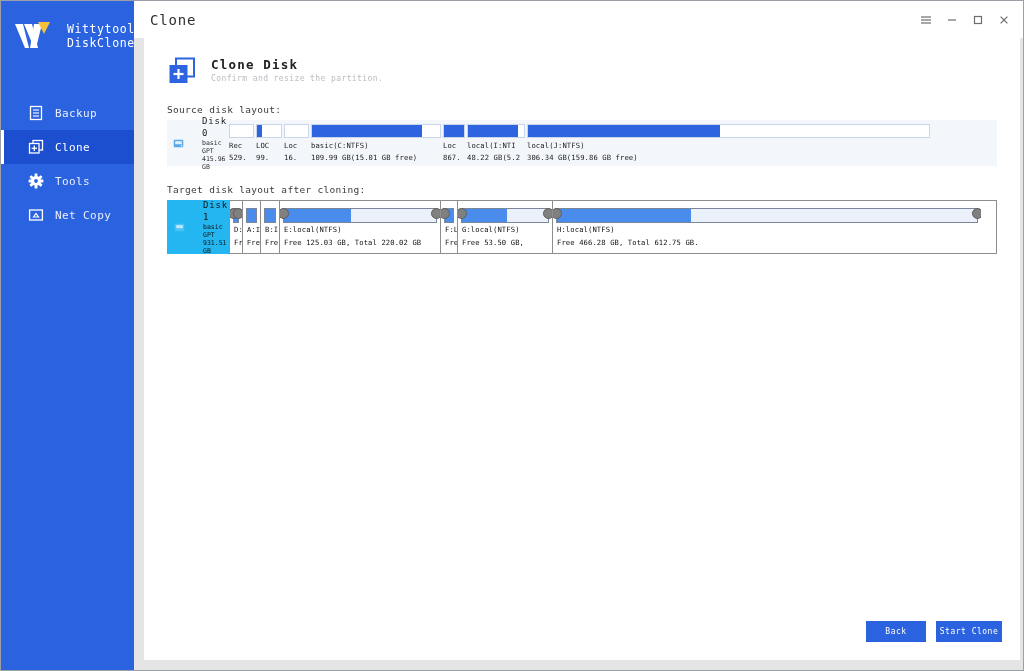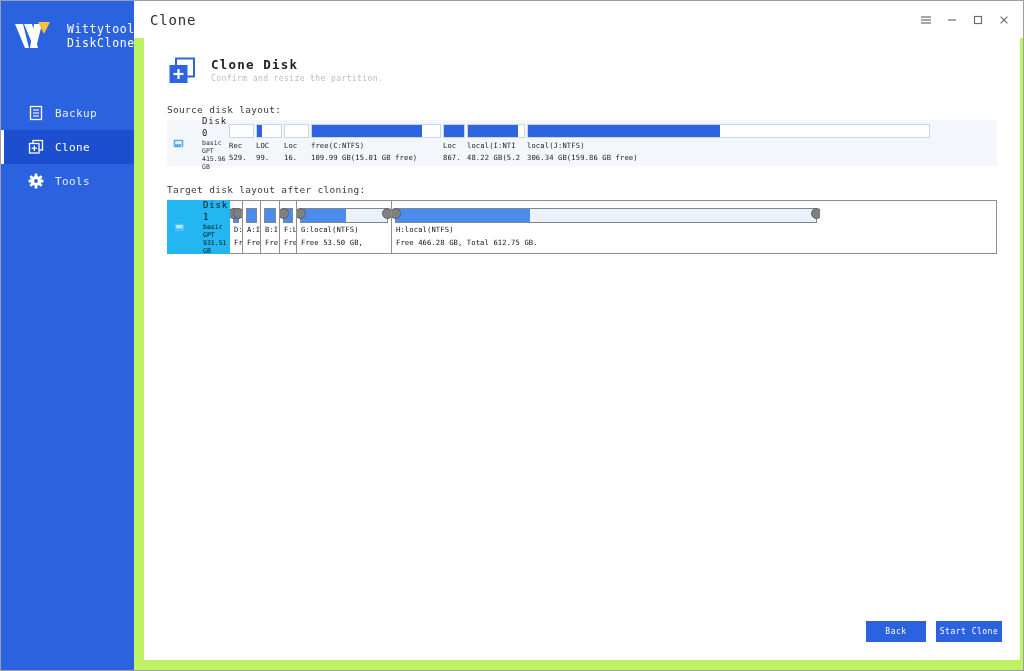--- a/index.html
+++ b/index.html
@@ -67,21 +67,21 @@
   .win-ctrls { margin-left: auto; display: flex; align-items: center; }
   .win-btn {
     width: 26px; height: 26px; display: flex;
     align-items: center; justify-content: center;
     cursor: pointer;
   }
   .win-btn svg { display: block; }
 
   .content {
     flex: 1; position: relative;
-    background: #bef264;
+    background: #e5e5e5;
     padding: 0;
   }
   .card {
     position: absolute; left: 10px; top: 0;
     width: 876px; height: 622px;
     background: #ffffff;
   }
   .card-inner { padding: 0; position: relative; height: 100%; }
 
   .page-head {
@@ -256,20 +256,29 @@
               <rect x="11.1" y="2.6" width="2.8" height="3.2" rx="0.5" transform="rotate(45 12.5 4.2)"></rect>
               <rect x="2.1" y="10.2" width="2.8" height="3.2" rx="0.5" transform="rotate(45 3.5 11.8)"></rect>
               <circle cx="8" cy="8" r="5"></circle>
             </g>
             <circle cx="8" cy="8" r="1.9" fill="#2b62e0"></circle>
           </svg>
         </span>
         <span>Tools</span>
       </div>
 
+      <div class="nav-item">
+        <span class="nav-icon">
+          <svg width="16" height="16" viewBox="0 0 16 16">
+            <rect x="1.6" y="3" width="12.8" height="10" fill="none" stroke="#ffffff" stroke-width="1.3"></rect>
+            <path d="M5.5 10 L8 6.5 L10.5 10 Z" fill="none" stroke="#ffffff" stroke-width="1.2"></path>
+          </svg>
+        </span>
+        <span>Net Copy</span>
+      </div>
 
     </div>
   </div>
 
   <div class="main">
 
     <div class="titlebar">
       <div class="window-title">Clone</div>
       <div class="win-ctrls">
         <div class="win-btn">
@@ -353,21 +362,21 @@
                   <div class="bar">
                     <div class="bar-fill" style="width:0%"></div>
                   </div>
                   <div class="part-lbl">Loc</div>
                   <div class="part-lbl u">16.</div>
                 </div>
                 <div class="part" style="width: 130px;">
                   <div class="bar">
                     <div class="bar-fill" style="width:86%"></div>
                   </div>
-                  <div class="part-lbl">free(C:NTFS)</div>
+                  <div class="part-lbl">basic(C:NTFS)</div>
                   <div class="part-lbl u">109.99 GB(15.01 GB   free)</div>
                 </div>
                 <div class="part" style="width: 22px;">
                   <div class="bar">
                     <div class="bar-fill" style="width:100%"></div>
                   </div>
                   <div class="part-lbl">Loc</div>
                   <div class="part-lbl u">867.</div>
                 </div>
                 <div class="part" style="width: 58px;">
@@ -408,37 +417,48 @@
                   <div class="tbar-wrap">
                     <div class="tbar">
                       <div class="tbar-fill" style="width:100%"></div>
                     </div>
                     <div class="handle" style="left:-5px"></div>
                     <div class="handle" style="right:-5px"></div>
                   </div>
                   <div class="tpart-lbl">D:</div>
                   <div class="tpart-lbl">Fre</div>
                 </div>
-                <div class="tpart" style="width: 18px;">
+                <div class="tpart" style="width: 18px; font-family: Liberation Mono, monospace;">
                   <div class="tbar-wrap">
                     <div class="tbar">
                       <div class="tbar-fill" style="width:100%"></div>
                     </div>
                   </div>
                   <div class="tpart-lbl">A:I</div>
                   <div class="tpart-lbl">Fre</div>
                 </div>
                 <div class="tpart" style="width: 19px;">
                   <div class="tbar-wrap">
                     <div class="tbar">
                       <div class="tbar-fill" style="width:100%"></div>
                     </div>
                   </div>
                   <div class="tpart-lbl">B:I</div>
                   <div class="tpart-lbl">Fre</div>
+                </div>
+                <div class="tpart" style="width: 161px;">
+                  <div class="tbar-wrap">
+                    <div class="tbar">
+                      <div class="tbar-fill" style="width:44%"></div>
+                    </div>
+                    <div class="handle" style="left:-5px"></div>
+                    <div class="handle" style="right:-5px"></div>
+                  </div>
+                  <div class="tpart-lbl">E:local(NTFS)</div>
+                  <div class="tpart-lbl">Free 125.03 GB,  Total 220.02 GB</div>
                 </div>
                 <div class="tpart" style="width: 17px;">
                   <div class="tbar-wrap">
                     <div class="tbar">
                       <div class="tbar-fill" style="width:100%"></div>
                     </div>
                     <div class="handle" style="left:-5px"></div>
                   </div>
                   <div class="tpart-lbl">F:L</div>
                   <div class="tpart-lbl">Fre</div>

